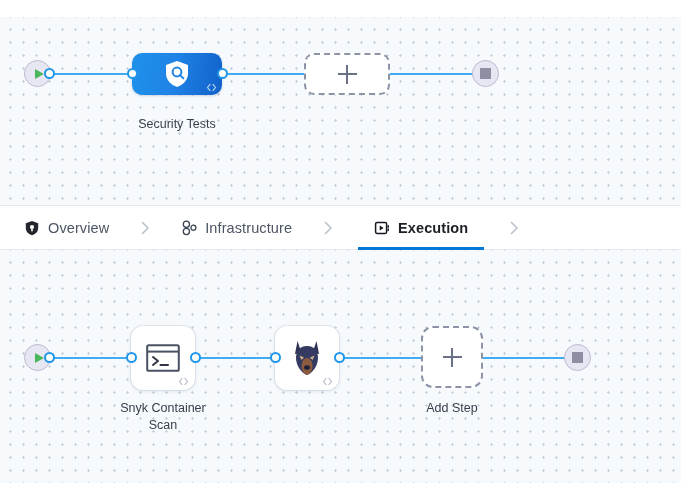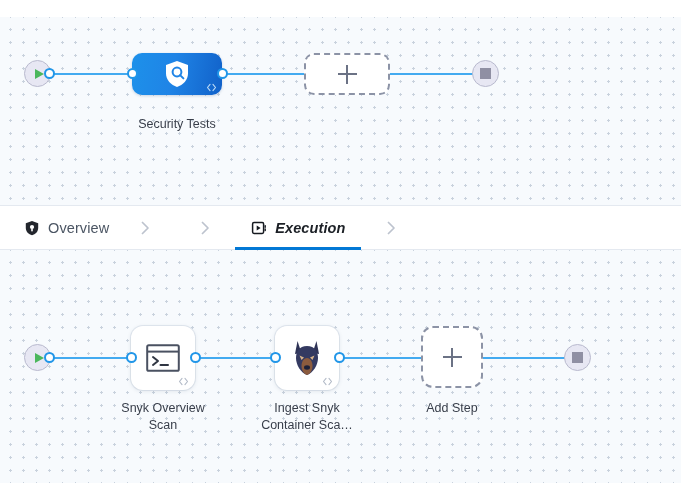--- a/index.html
+++ b/index.html
@@ -229,26 +229,34 @@
         <circle cx="8" cy="7" r="2.1" fill="#ffffff"></circle>
         <rect x="7.2" y="8.2" width="1.6" height="3.2" rx=".7" fill="#ffffff"></rect>
       </svg>
       <span class="tab-label">Overview</span>
     </div>
 
     <svg class="tab-sep" viewBox="0 0 16 16">
       <path d="M5.5 2.5 L11 8 L5.5 13.5" fill="none" stroke="#9aa4b5" stroke-width="1.7" stroke-linecap="round" stroke-linejoin="round"></path>
     </svg>
 
+    <div class="tab">
+      <svg class="tab-ico" viewBox="0 0 16 16">
+        <circle cx="5.4" cy="4.2" r="3.1" fill="none" stroke="#3b4250" stroke-width="1.25"></circle>
+        <circle cx="5.4" cy="11.4" r="3.1" fill="none" stroke="#3b4250" stroke-width="1.25"></circle>
+        <circle cx="12.4" cy="7.7" r="2.5" fill="none" stroke="#3b4250" stroke-width="1.25"></circle>
+      </svg>
+      <span class="tab-label">Infrastructure</span>
+    </div>
 
     <svg class="tab-sep" viewBox="0 0 16 16">
       <path d="M5.5 2.5 L11 8 L5.5 13.5" fill="none" stroke="#9aa4b5" stroke-width="1.7" stroke-linecap="round" stroke-linejoin="round"></path>
     </svg>
 
-    <div class="tab active" style="--accent:#0278d5; padding:0 16px;font-style:italic;">
+    <div class="tab active" style="--accent:#0278d5; padding:0 16px;">
       <svg class="tab-ico" viewBox="0 0 16 16">
         <rect x="1.6" y="2.6" width="11" height="10.8" rx="1.4" fill="none" stroke="#14181f" stroke-width="1.5"></rect>
         <path d="M5.7 5.6 L9.6 8 L5.7 10.4 Z" fill="#14181f"></path>
         <path d="M14.2 5.6 v1.6 M14.2 9 v1.6" stroke="#14181f" stroke-width="1.4" stroke-linecap="round"></path>
       </svg>
       <span class="tab-label">Execution</span>
     </div>
 
     <svg class="tab-sep" viewBox="0 0 16 16">
       <path d="M5.5 2.5 L11 8 L5.5 13.5" fill="none" stroke="#9aa4b5" stroke-width="1.7" stroke-linecap="round" stroke-linejoin="round"></path>
@@ -275,21 +283,21 @@
         <path d="M7 13 L12 17 L7 21" fill="none" stroke="#2f3542" stroke-width="2" stroke-linecap="round" stroke-linejoin="round"></path>
         <line x1="14.5" y1="21" x2="22" y2="21" stroke="#2f3542" stroke-width="2" stroke-linecap="round"></line>
       </svg>
       <svg class="code-badge" width="11" height="11" viewBox="0 0 12 12">
         <path d="M4.4 2.6 L1.6 6 L4.4 9.4" fill="none" stroke="#b2bac7" stroke-width="1.2" stroke-linecap="round" stroke-linejoin="round"></path>
         <path d="M7.6 2.6 L10.4 6 L7.6 9.4" fill="none" stroke="#b2bac7" stroke-width="1.2" stroke-linecap="round" stroke-linejoin="round"></path>
       </svg>
     </div>
     <div class="dot" style="left:126px; top:102px;"></div>
     <div class="dot" style="left:190px; top:102px;"></div>
-    <div class="caption" style="left:88px; top:150px; width:150px;">Snyk Overview
+    <div class="caption" style="left:88px; top:150px; width:150px;">Snyk Container
 Scan</div>
 
     <div class="step-node" style="left:275px; top:76px;">
       <svg width="32" height="36" viewBox="0 0 32 36">
 
         <path d="M6.5 1 L10.5 13 L4 14 Z" fill="#2e3356"></path>
         <path d="M25.5 1 L21.5 13 L28 14 Z" fill="#2e3356"></path>
 
         <path d="M16 6 C24 6 27 12 27 18 C27 25 22 33 16 35 C10 33 5 25 5 18 C5 12 8 6 16 6 Z" fill="#343a61"></path>
 
@@ -300,22 +308,20 @@
 
         <ellipse cx="16" cy="27.5" rx="3" ry="2.2" fill="#1d2038"></ellipse>
       </svg>
       <svg class="code-badge" width="11" height="11" viewBox="0 0 12 12">
         <path d="M4.4 2.6 L1.6 6 L4.4 9.4" fill="none" stroke="#b2bac7" stroke-width="1.2" stroke-linecap="round" stroke-linejoin="round"></path>
         <path d="M7.6 2.6 L10.4 6 L7.6 9.4" fill="none" stroke="#b2bac7" stroke-width="1.2" stroke-linecap="round" stroke-linejoin="round"></path>
       </svg>
     </div>
     <div class="dot" style="left:270px; top:102px;"></div>
     <div class="dot" style="left:334px; top:102px;"></div>
-    <div class="caption" style="left:232px; top:150px; width:150px;">Ingest Snyk
-Container Sca…</div>
 
     <div class="add-node" id="add-step-node" style="left:421px; top:76px;">
       <div class="plus"></div>
     </div>
     <div class="caption" style="left:377px; top:150px; width:150px;text-align:center;">Add Step</div>
 
     <div class="dot" style="left:565px; top:102px;"></div>
     <div class="terminal" style="left:564px; top:94px;">
       <div class="stop-sq"></div>
     </div>

